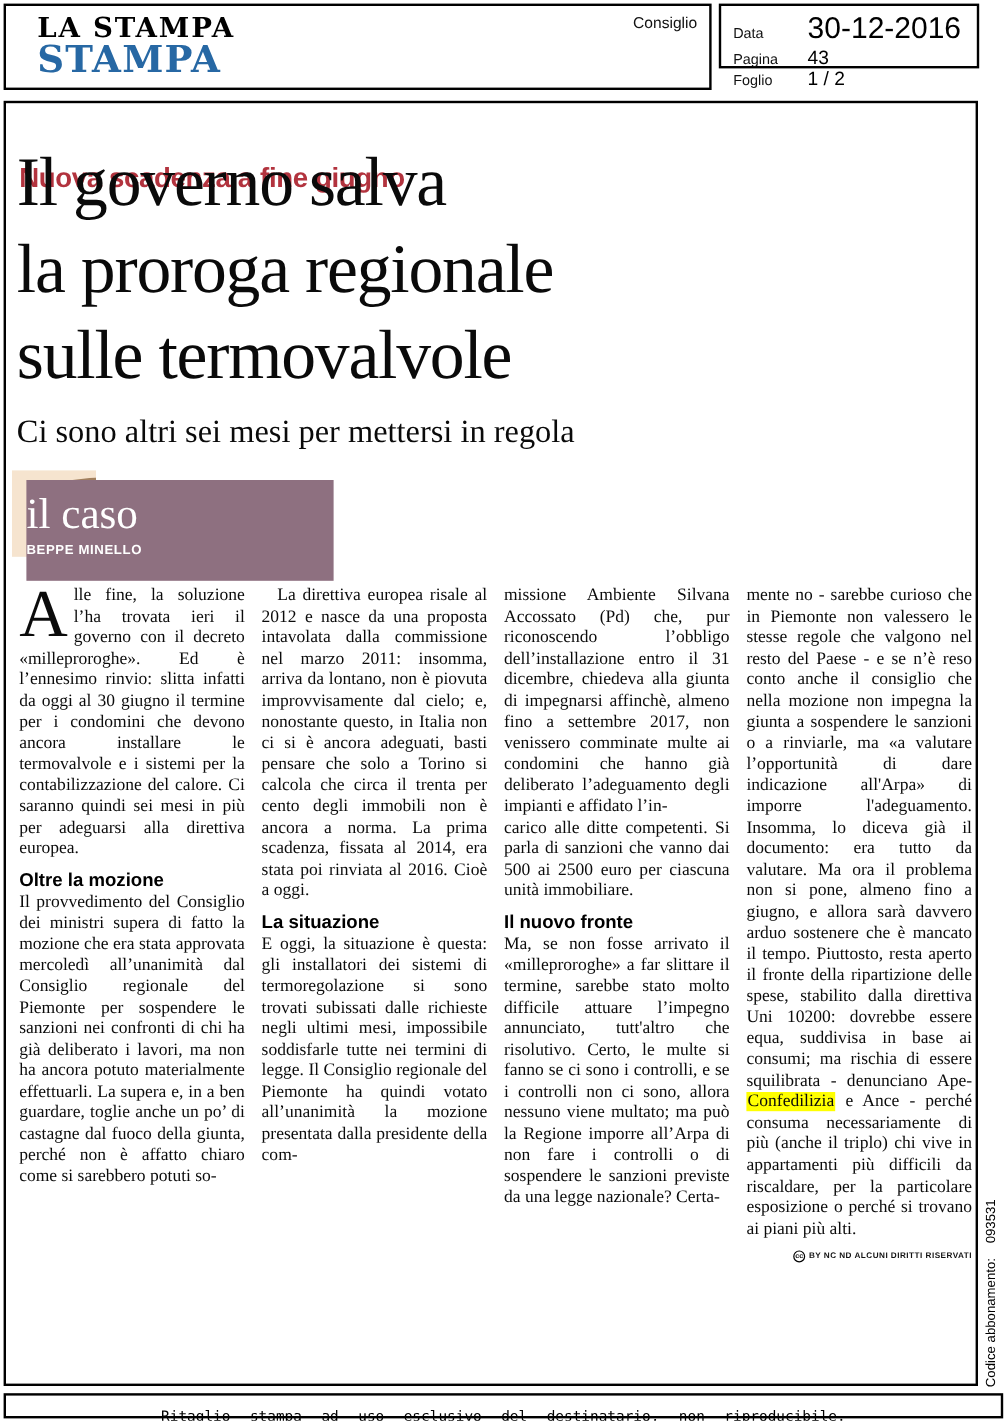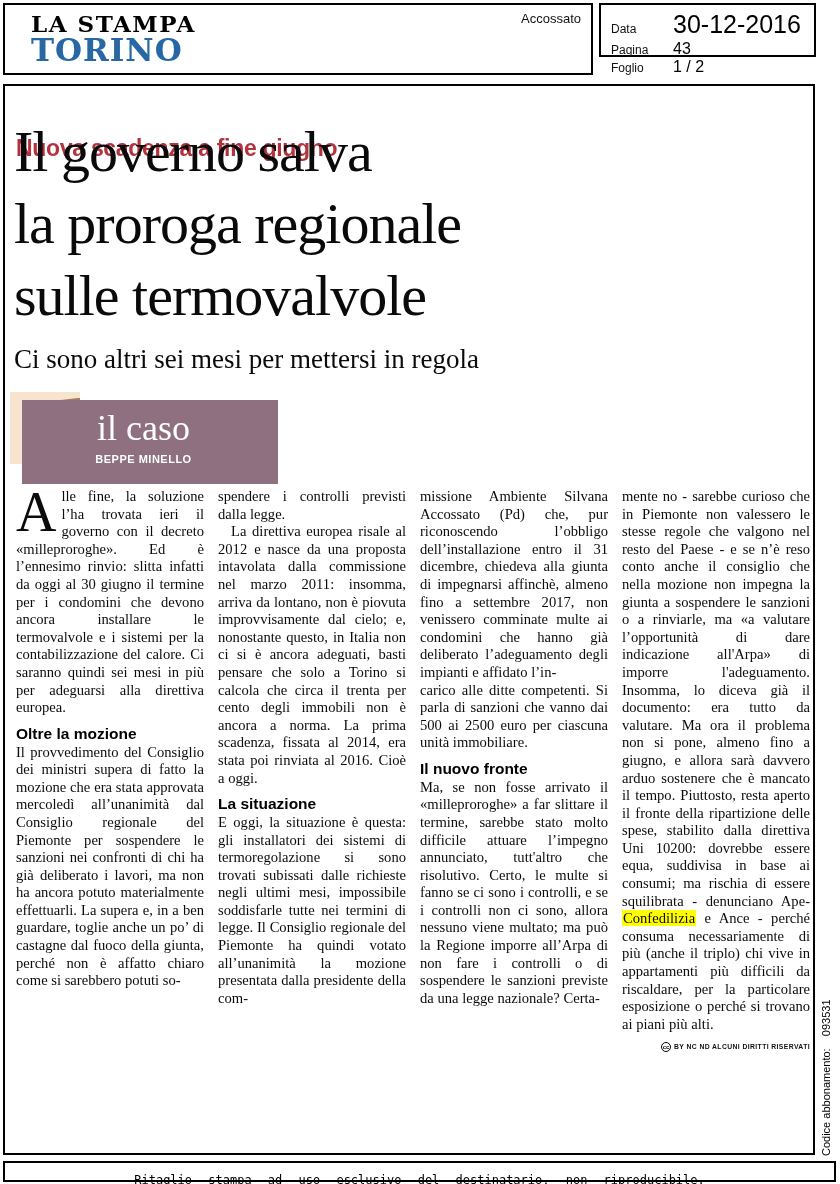--- a/index.html
+++ b/index.html
@@ -24,21 +24,21 @@
   .main-box { position:absolute; left:3px; top:84px; width:812px; height:1071px; border:2px solid #000; background:#fff; }
 
   .kicker { position:absolute; left:11px; top:5px; font-size:23px; font-weight:bold; color:var(--kicker-red); letter-spacing:-0.3px;margin-top:44px; }
 
   .headline { position:absolute; left:9px; top:30px; font-family:"Liberation Serif",serif; font-weight:500; font-size:58px; line-height:72px; letter-spacing:-1px; color:#0a0a0a; }
   .subhead { position:absolute; left:9px; top:258px; font-family:"Liberation Serif",serif; font-weight:400; font-size:27px; color:#0a0a0a; }
 
   .photo-frag { position:absolute; left:5px; top:306px; width:70px; height:72px; background:#F6E4CF; }
   .photo-frag .tan { position:absolute; left:28%; top:8%; width:72%; height:70%; background:#A17F5E; clip-path:polygon(0 100%, 15% 10%, 100% 0, 100% 100%); }
 
-  .section-box { position:absolute; left:17px; top:314px; width:256px; height:84px; background:var(--section-box); text-align:center; padding:10px 13px 0 0; }
+  .section-box { position:absolute; left:17px; top:314px; width:256px; height:84px; background:var(--section-box); text-align:left; padding:10px 13px 0 0; }
   .section-label { font-family:"Liberation Serif",serif; font-size:36px; color:#fff; line-height:1; }
   .byline { font-size:11px; font-weight:bold; letter-spacing:0.5px; color:#fff; margin-top:7px; }
 
   
   .columns { position:absolute; left:11px; top:402px; width:794px; display:grid; grid-template-columns:repeat(4,1fr); column-gap:14px; }
   .col { font-family:"Liberation Serif",serif; font-size:14.6px; line-height:17.6px; text-align:justify; color:#0b0b0b; }
   .col p { margin:0; }
   .col p.indent { text-indent:13px; }
   .col h3 { font-family:"Liberation Sans",sans-serif; font-size:15.5px; font-weight:bold; margin:8px 0 1px 0; line-height:1.15; color:#000; }
   .dropcap { float:left; font-family:"Liberation Serif",serif; font-size:56px; line-height:44px; padding:2px 5px 0 0; font-weight:400; }
@@ -52,23 +52,23 @@
 
   .footer-strip { position:absolute; left:3px; top:1161px; width:833px; height:21px; border:2px solid #000; display:flex; align-items:center; justify-content:center; }
   .footer-text { font-family:"DejaVu Sans Mono","Liberation Mono",monospace; font-size:12px; word-spacing:9px; color:#000000;margin-top:17px; }
 </style>
 </head>
 <body>
 
 <div class="hdr-left">
   <div class="logo">
     <div class="logo-line1">LA STAMPA</div>
-    <div class="logo-line2">TORINO</div>
+    <div class="logo-line2">STAMPA</div>
   </div>
-  <div class="quotidiano">Accossato</div>
+  <div class="quotidiano">Consiglio</div>
 </div>
 
 <div class="hdr-right">
   <div class="meta-row first">
     <span class="meta-label">Data</span>
     <span class="meta-value">30-12-2016</span>
   </div>
   <div class="meta-row">
     <span class="meta-label">Pagina</span>
     <span class="meta-value">43</span>
@@ -99,21 +99,20 @@
     <div class="byline">BEPPE MINELLO</div>
   </div>
 
   <div class="columns" id="columns">
       <div class="col">
         <p><span class="dropcap">A</span>lle fine, la soluzione l’ha trovata ieri il governo con il decreto «milleproroghe». Ed è l’ennesimo rinvio: slitta infatti da oggi al 30 giugno il termine per i condomini che devono ancora installare le termovalvole e i sistemi per la contabilizzazione del calore. Ci saranno quindi sei mesi in più per adeguarsi alla direttiva europea.</p>
         <h3>Oltre la mozione</h3>
         <p>Il provvedimento del Consiglio dei ministri supera di fatto la mozione che era stata approvata mercoledì all’unanimità dal Consiglio regionale del Piemonte per sospendere le sanzioni nei confronti di chi ha già deliberato i lavori, ma non ha ancora potuto materialmente effettuarli. La supera e, in a ben guardare, toglie anche un po’ di castagne dal fuoco della giunta, perché non è affatto chiaro come si sarebbero potuti so-</p>
       </div>
       <div class="col">
-        <p>spendere i controlli previsti dalla legge.</p>
         <p class="indent">La direttiva europea risale al 2012 e nasce da una proposta intavolata dalla commissione nel marzo 2011: insomma, arriva da lontano, non è piovuta improvvisamente dal cielo; e, nonostante questo, in Italia non ci si è ancora adeguati, basti pensare che solo a Torino si calcola che circa il trenta per cento degli immobili non è ancora a norma. La prima scadenza, fissata al 2014, era stata poi rinviata al 2016. Cioè a oggi.</p>
         <h3>La situazione</h3>
         <p>E oggi, la situazione è questa: gli installatori dei sistemi di termoregolazione si sono trovati subissati dalle richieste negli ultimi mesi, impossibile soddisfarle tutte nei termini di legge. Il Consiglio regionale del Piemonte ha quindi votato all’unanimità la mozione presentata dalla presidente della com-</p>
       </div>
       <div class="col">
         <p>missione Ambiente Silvana Accossato (Pd) che, pur riconoscendo l’obbligo dell’installazione entro il 31 dicembre, chiedeva alla giunta di impegnarsi affinchè, almeno fino a settembre 2017, non venissero comminate multe ai condomini che hanno già deliberato l’adeguamento degli impianti e affidato l’in-</p>
         <p>carico alle ditte competenti. Si parla di sanzioni che vanno dai 500 ai 2500 euro per ciascuna unità immobiliare.</p>
         <h3>Il nuovo fronte</h3>
         <p>Ma, se non fosse arrivato il «milleproroghe» a far slittare il termine, sarebbe stato molto difficile attuare l’impegno annunciato, tutt'altro che risolutivo. Certo, le multe si fanno se ci sono i controlli, e se i controlli non ci sono, allora nessuno viene multato; ma può la Regione imporre all’Arpa di non fare i controlli o di sospendere le sanzioni previste da una legge nazionale? Certa-</p>
       </div>

